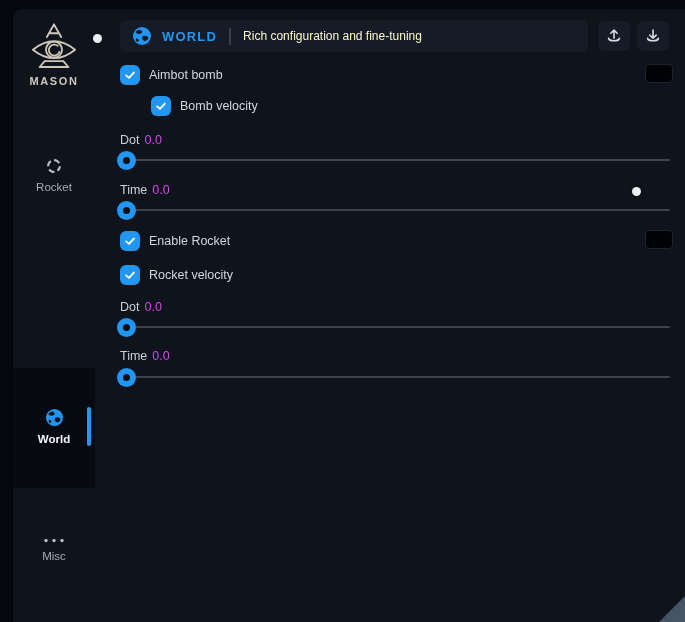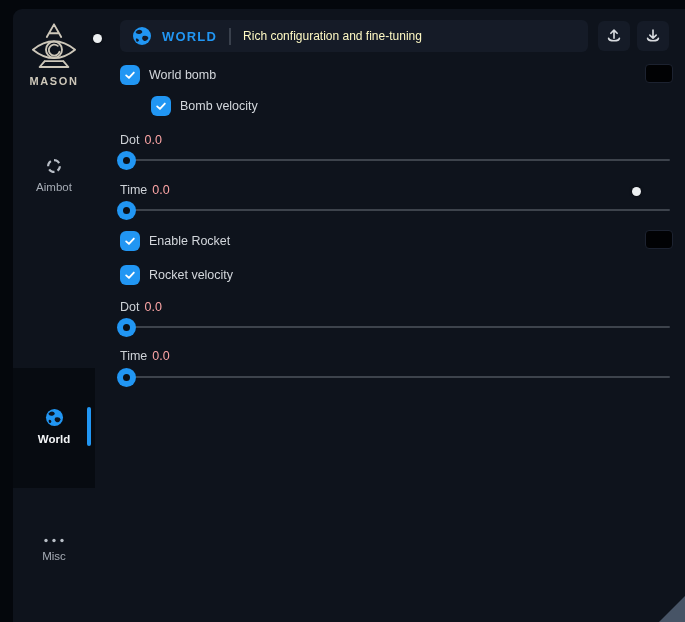--- a/index.html
+++ b/index.html
@@ -68,21 +68,21 @@
   }
   .toggle-label { margin-left:9px; color:#d3d7dc; font-size:12.5px; }
   .swatch {
     position:absolute; left:632px; width:28px; height:19px;
     background:#010204; border:1px solid #1c2230; border-radius:4px; cursor:pointer;
   }
   .slider-label {
     position:absolute; left:107px; height:14px;
     font-size:12.5px; color:#ced2d7;
   }
-  .slider-label .val { color:#fca5a5; margin-left:5px; }
+  .slider-label .val { color:#d946ef; margin-left:5px; }
   .slider {
     position:absolute; left:107px; width:550px; height:2px;
     background:#3d434c; border-radius:1px; cursor:pointer;
   }
   .handle {
     position:absolute; left:-3px; top:-8.5px;
     width:19px; height:19px; border-radius:50%; background:#2196f3;
     cursor:grab;
   }
   .handle::after {
@@ -114,21 +114,21 @@
         <path d="M36.5 29.5 A6.5 6.5 0 1 0 38.5 36.5"></path>
         <path d="M21 47.5 L43 47.5 M15 54.5 L49 54.5 M21 47.5 L15 54.5 M43 47.5 L49 54.5"></path>
       </svg>
       <div class="brand">MASON</div>
     </div>
 
     <div class="nav-item" style="top:148px;">
       <svg width="18" height="18" viewBox="0 0 20 20" fill="none">
         <circle cx="10" cy="10" r="6.5" stroke="#b9bfc7" stroke-width="2.4" stroke-dasharray="6.8 3.4" stroke-dashoffset="3.4" transform="rotate(23 10 10)"></circle>
       </svg>
-      <span>Aimbot</span>
+      <span>Rocket</span>
     </div>
 
 
     <div class="nav-item selected nav-world">
       <svg width="19" height="19" viewBox="0 0 20 20">
         <circle cx="10" cy="10" r="9" fill="#2196f3"></circle>
         <path d="M3.5 6 Q6.5 2.5 9.5 4.5 Q11.5 6.5 8.5 7.8 Q4.5 8.8 3.5 6 Z" fill="#0e131c"></path>
         <path d="M11 10 Q15.5 9 16.5 12 Q14.5 16.5 11.5 14.5 Q9 12.5 11 10 Z" fill="#0e131c"></path>
         <path d="M4 12.5 Q6.5 12 6.8 14.2 Q6 16.5 4.5 15.5 Q3.5 14 4 12.5 Z" fill="#0e131c"></path>
       </svg>
@@ -170,21 +170,21 @@
       <path d="M4 12.5 C4.6 16.2 15.4 16.2 16 12.5"></path>
     </svg>
   </div>
 
   <div class="toggle-row" style="top:56px;">
     <span class="checkbox">
       <svg width="14" height="14" viewBox="0 0 20 20" fill="none" stroke="#ffffff" stroke-width="2.6" stroke-linecap="round" stroke-linejoin="round">
         <polyline points="4.5,10.5 8.5,14.2 15.5,6.5"></polyline>
       </svg>
     </span>
-    <span class="toggle-label">World bomb</span>
+    <span class="toggle-label">Aimbot bomb</span>
   </div>
   <span class="swatch" style="top:55px;"></span>
 
   <div class="toggle-row" style="top:87px;padding-left:31px;">
     <span class="checkbox">
       <svg width="14" height="14" viewBox="0 0 20 20" fill="none" stroke="#ffffff" stroke-width="2.6" stroke-linecap="round" stroke-linejoin="round">
         <polyline points="4.5,10.5 8.5,14.2 15.5,6.5"></polyline>
       </svg>
     </span>
     <span class="toggle-label">Bomb velocity</span>

